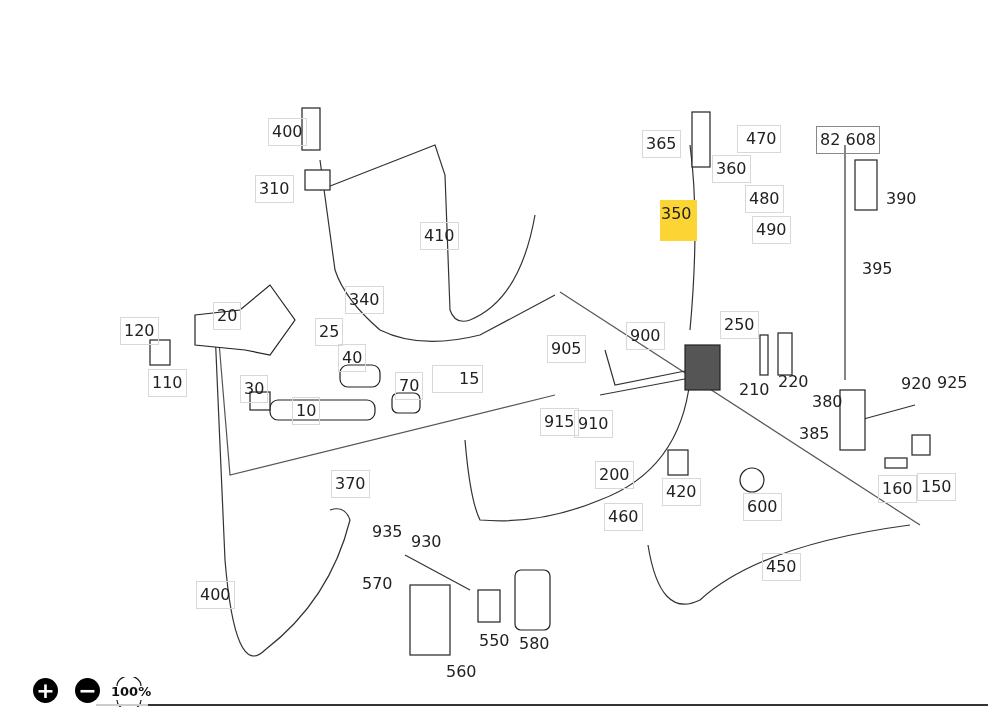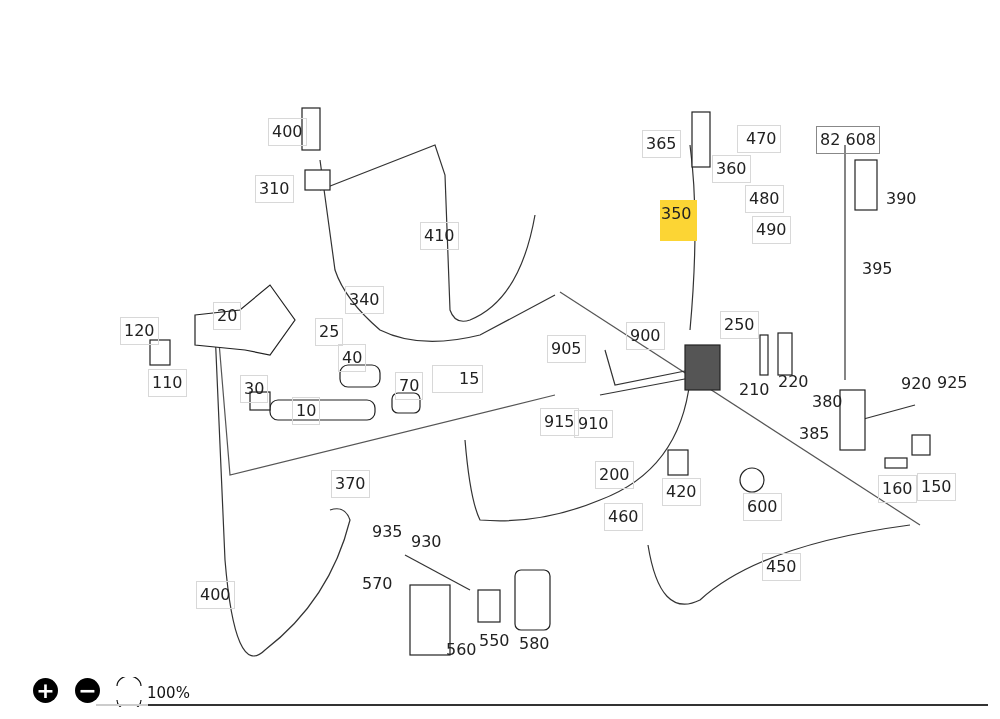--- a/index.html
+++ b/index.html
@@ -3,21 +3,21 @@
 <meta charset="utf-8">
 <style>
   html,body{margin:0;padding:0;background:#fff;}
   body{width:1000px;height:719px;position:relative;overflow:hidden;font-family:"DejaVu Sans",sans-serif;}
   #diagram{position:absolute;left:0;top:0;width:1000px;height:719px;}
   .lbl{position:absolute;font-size:16px;color:#222;line-height:20px;padding:3px 3px;border:1px solid #d8d8d8;background:transparent;white-space:nowrap;cursor:pointer;}
   .lbl.nob{border-color:transparent;}
   .lbl.hl{background:#fcd534;border-color:#fcd534;}
   .zbtn{position:absolute;top:678px;width:25px;height:25px;border-radius:50%;background:#000;color:#fff;display:flex;align-items:center;justify-content:center;font-size:22px;font-weight:bold;cursor:pointer;line-height:1;}
   .zreset{position:absolute;left:109px;top:677px;width:40px;height:30px;cursor:pointer;}
-  .zreset span{position:absolute;left:2px;top:7px;font-size:15px;font-weight:normal;color:#111;margin-left:36px;}
+  .zreset span{position:absolute;left:2px;top:7px;font-size:13px;font-weight:bold;color:#111;}
   .track{position:absolute;left:96px;top:704px;width:52px;height:2px;background:#ccc;}
   .bar{position:absolute;left:148px;top:704px;width:840px;height:2px;background:#333;}
 </style>
 </head>
 <body>
 
 <svg id="diagram" viewBox="0 0 1000 719" xmlns="http://www.w3.org/2000/svg">
   <g fill="none" stroke="#333" stroke-width="1.2">
 
     <path d="M320 160 L335 270 Q345 300 380 330 Q420 350 480 335 L555 295"></path>
@@ -107,21 +107,21 @@
 <div class="lbl" style="left:743px;top:493px;">600</div>
 <div class="lbl" style="left:331px;top:470px;">370</div>
 <div class="lbl" style="left:604px;top:503px;">460</div>
 <div class="lbl" style="left:762px;top:553px;">450</div>
 <div class="lbl nob" style="left:368px;top:518px;">935</div>
 <div class="lbl nob" style="left:407px;top:528px;">930</div>
 <div class="lbl nob" style="left:358px;top:570px;">570</div>
 <div class="lbl" style="left:196px;top:581px;">400</div>
 <div class="lbl nob" style="left:475px;top:627px;">550</div>
 <div class="lbl nob" style="left:515px;top:630px;">580</div>
-<div class="lbl nob" style="left:442px;top:636px;">560</div>
+<div class="lbl nob" style="left:442px;top:658px;">560</div>
 
 <div class="zbtn" style="left:33px;">
   <span>+</span>
 </div>
 <div class="zbtn" style="left:75px;">
   <span>−</span>
 </div>
 <div class="zreset">
   <svg width="40" height="30" style="position:absolute;left:0;top:0;">
     <path d="M8 9 A12 10 0 0 1 32 9" fill="none" stroke="#111" stroke-width="1.2"></path>

